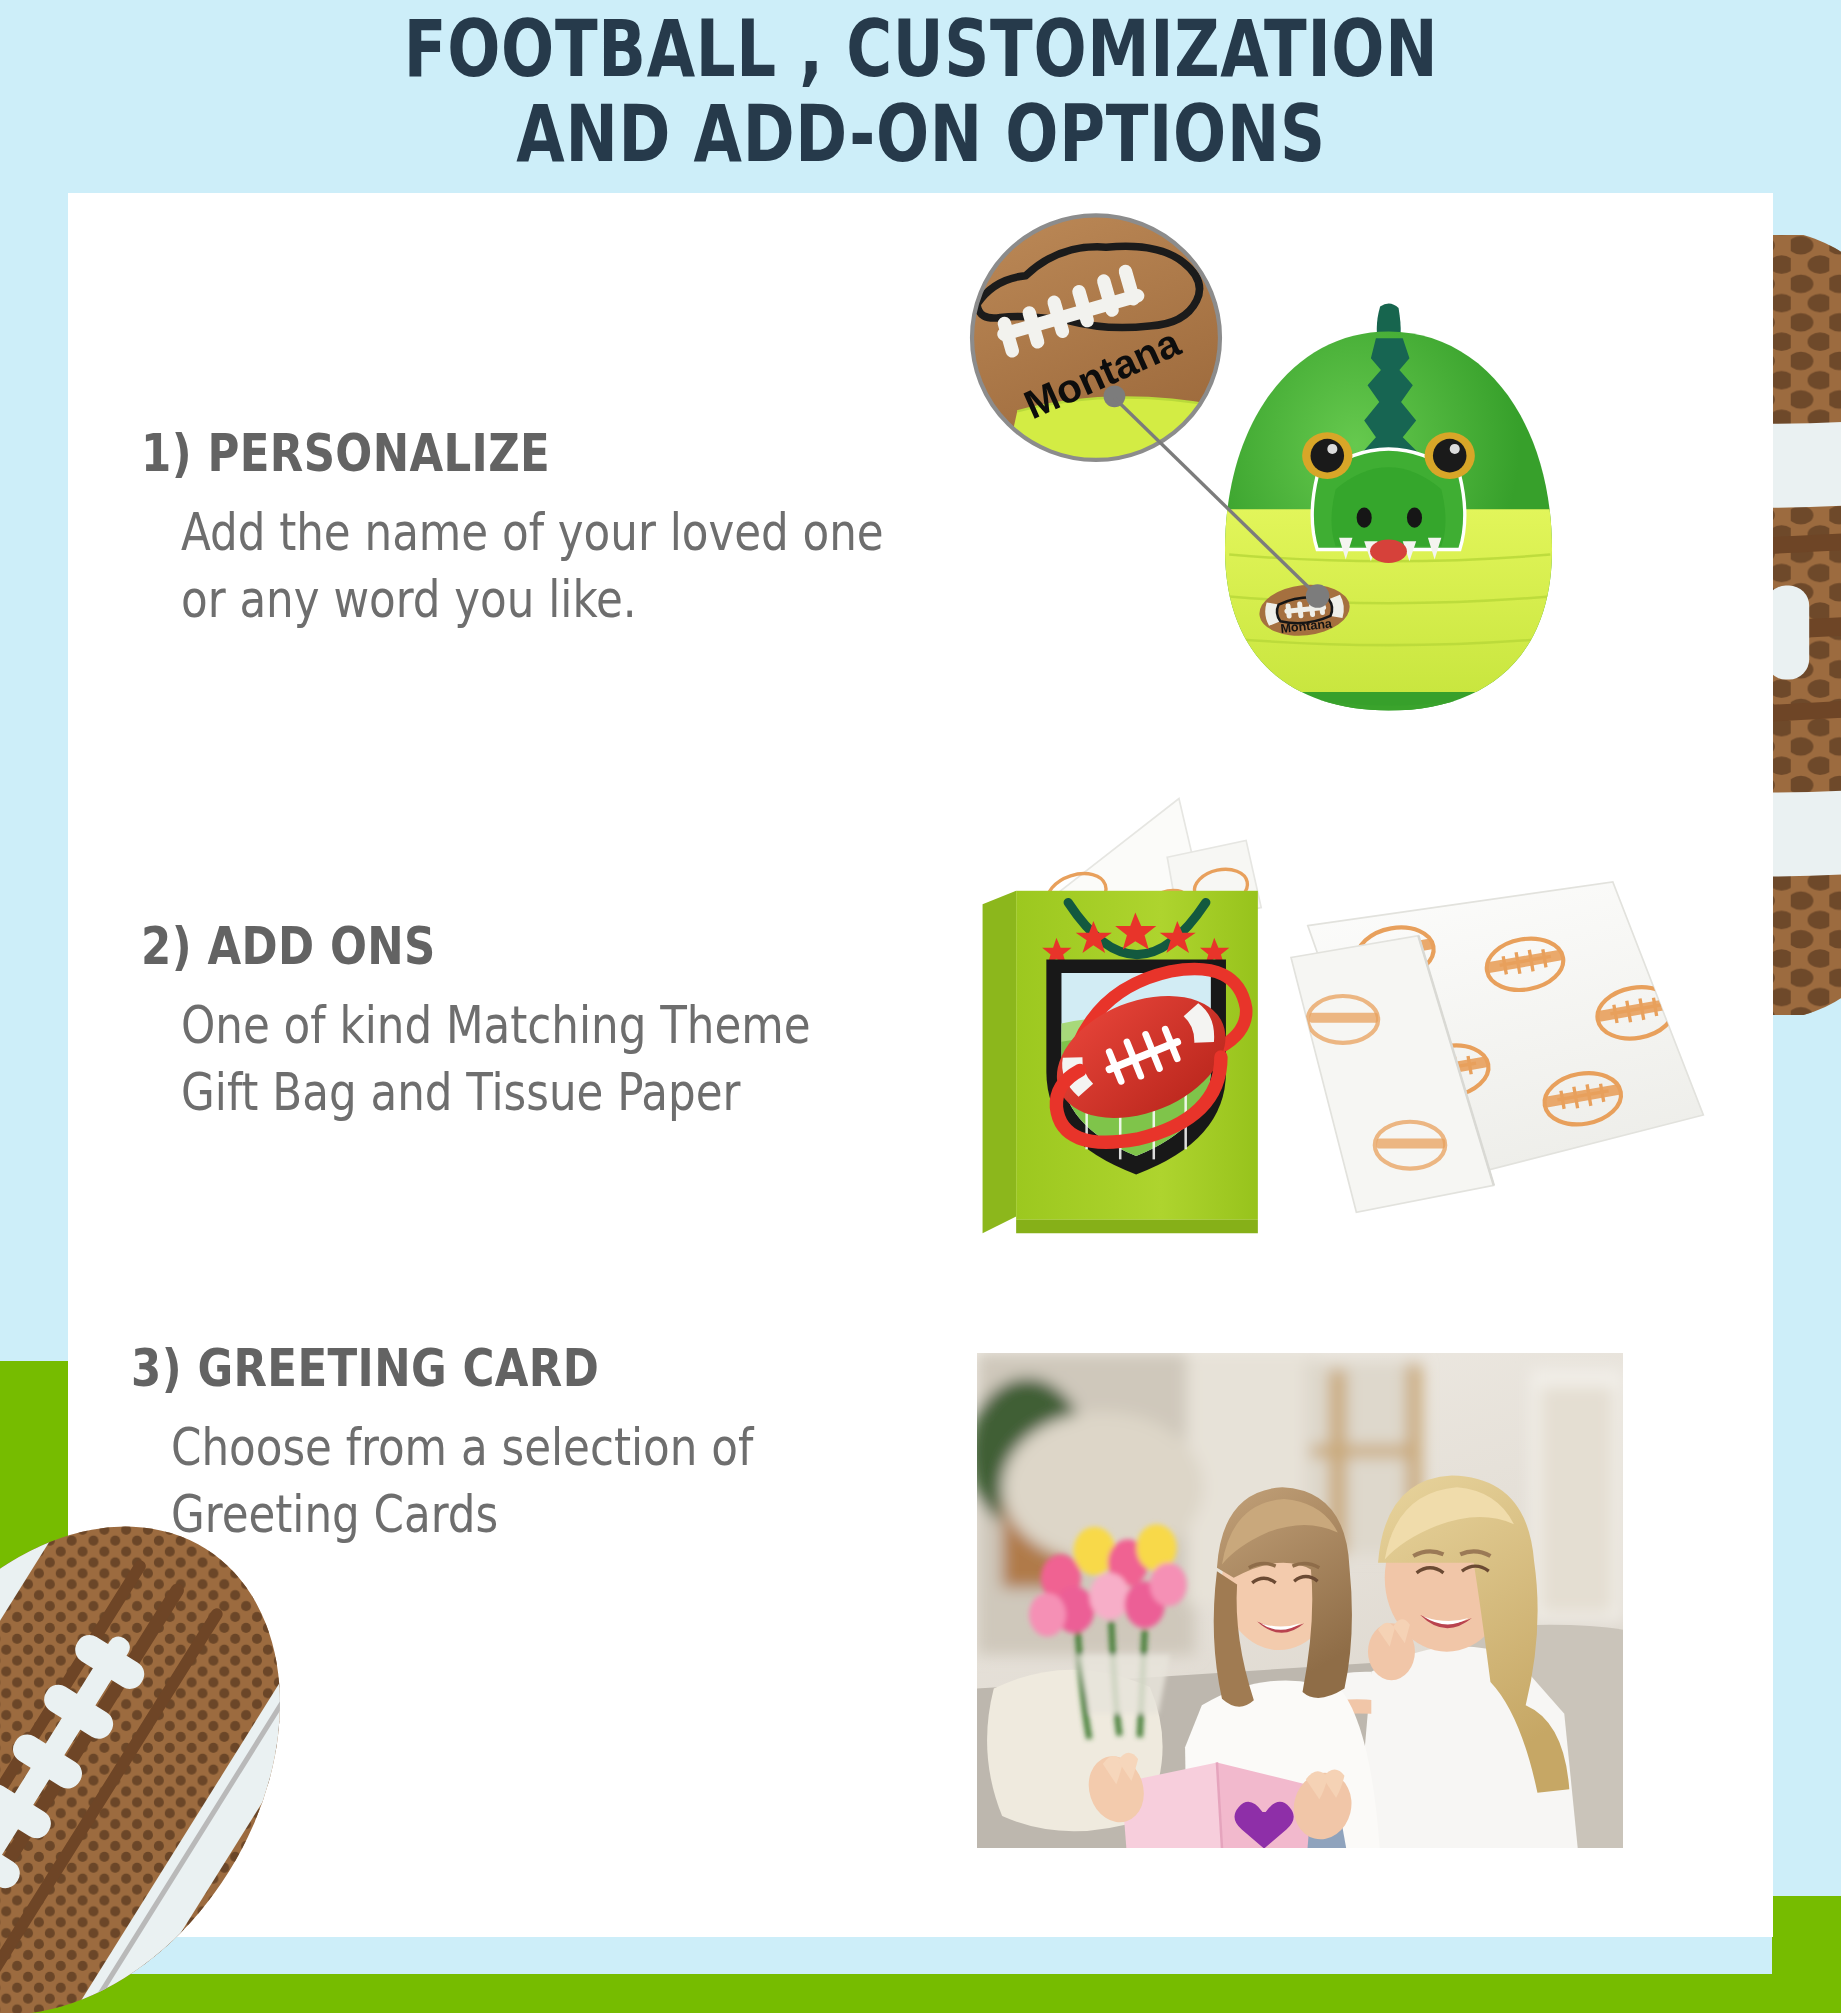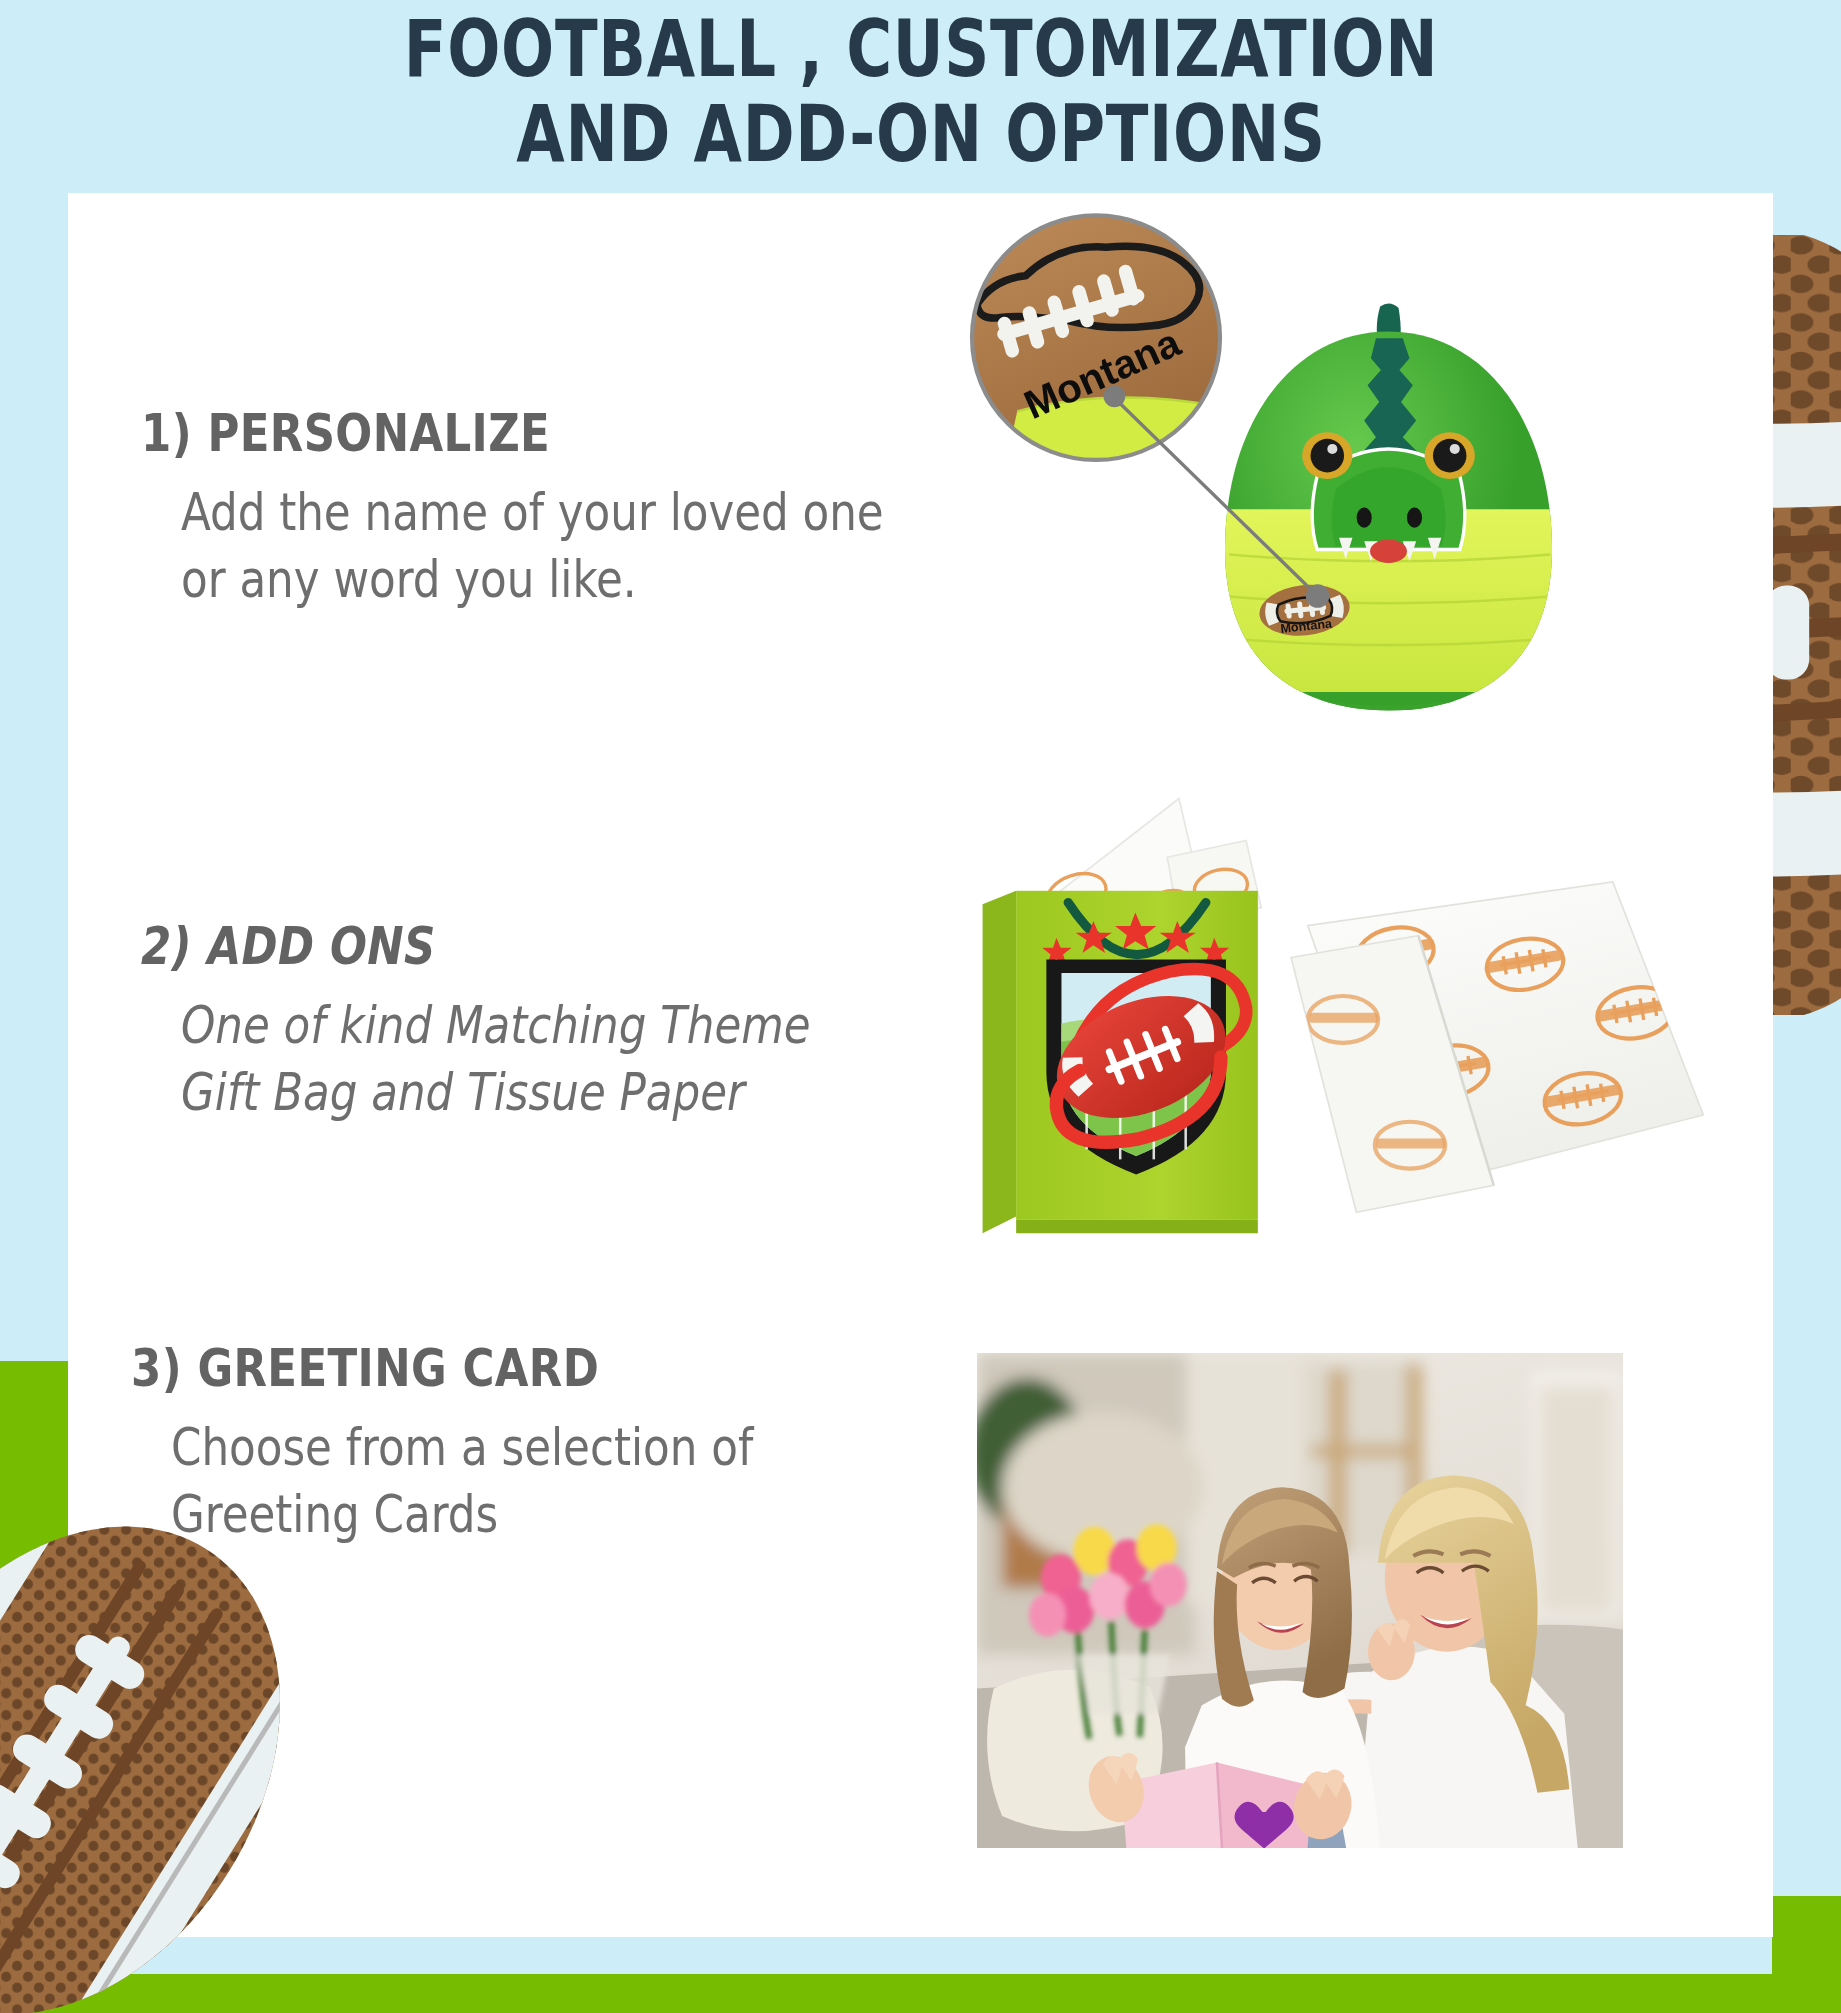--- a/index.html
+++ b/index.html
@@ -49,22 +49,22 @@
   }
   .step-body{
     color:#6e6e6e;
     font-family:"Liberation Sans Narrow","DejaVu Sans Condensed","Liberation Sans",sans-serif;
     font-weight:normal;font-size:51px;line-height:1.32;
     margin-top:18.5px;margin-left:40px;
     transform:scaleX(0.95);transform-origin:left top;
   }
   .step-body span{display:block;white-space:nowrap;}
 
-  #step1{left:141px;top:406px;}
-  #step2{left:141px;top:919px;font-style:italic;}
+  #step1{left:141px;top:426px;}
+  #step2{left:141px;top:919px;}
   #step3{left:131px;top:1341px;}
 
   
   .art{position:absolute;z-index:9;}
 
   
   #magnifier{left:967px;top:210px;width:258px;height:267px;}
   #plush{left:1208px;top:298px;width:361px;height:436px;}
   #giftbag{left:969px;top:780px;width:336px;height:470px;}
   #tissue{left:1284px;top:877px;width:428px;height:352px;}

